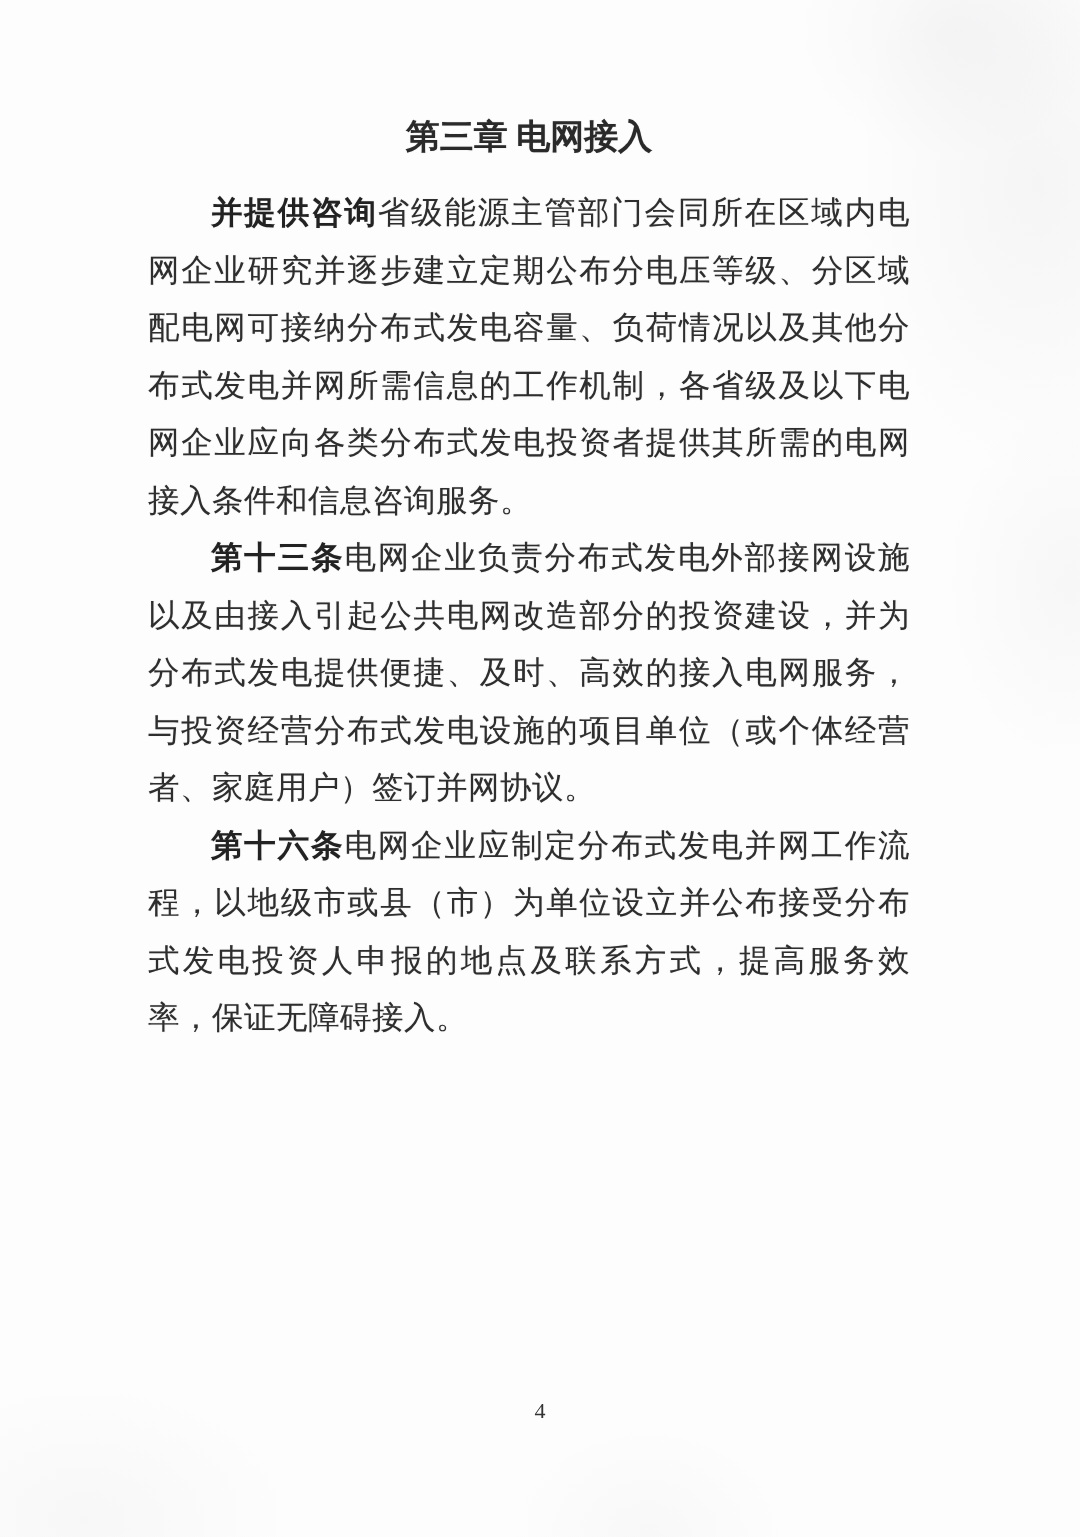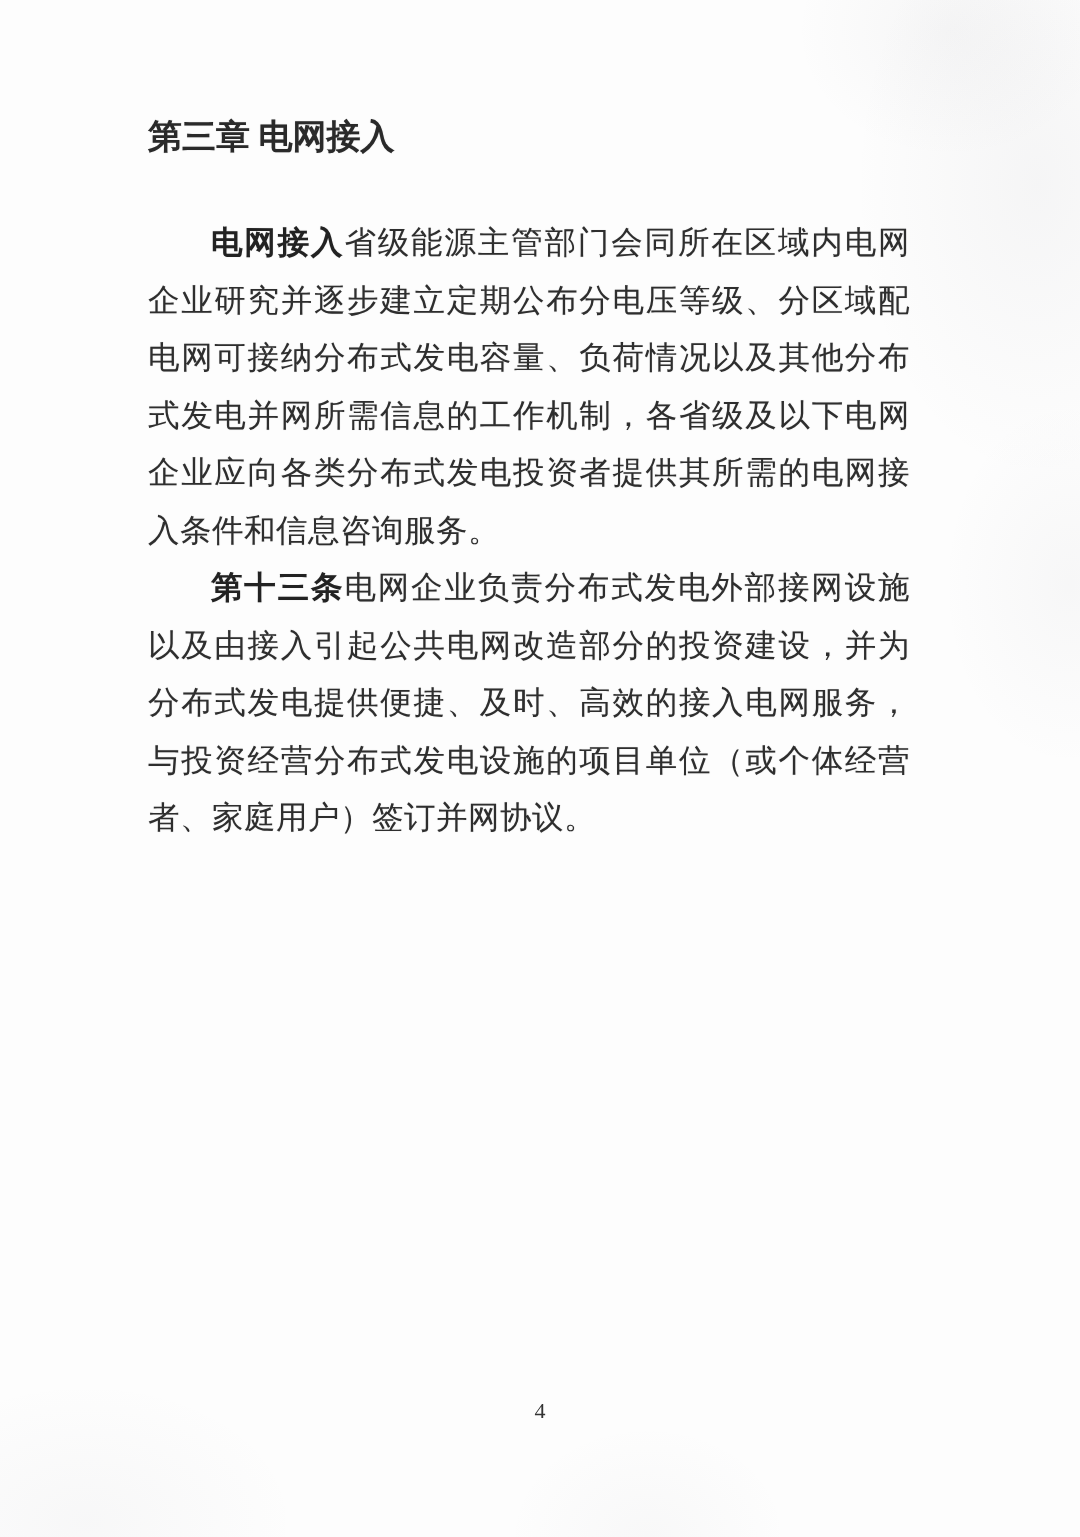--- a/index.html
+++ b/index.html
@@ -23,25 +23,25 @@
     font-family: "Liberation Serif", "DejaVu Serif", serif;
     color: #2d2d2d;
   }
   .content {
     position: absolute;
     left: 148px;
     top: 112px;
     width: 762px;
   }
   .chapter-title {
-    margin: 0 0 52px 0;
+    margin: 0 0 22px 0;
     font-size: 34px;
     line-height: 50px;
     font-weight: bold;
-    text-align: left;
+    text-align: center;
     color: #2a2a2a;
     text-shadow: 0 0 1px rgba(60,60,60,0.35);
   }
   .para {
     margin: 0;
     font-size: 31.5px;
     line-height: 57.5px;
     text-align: justify;
     text-indent: 2em;
     color: #2e2e2e;
@@ -64,22 +64,23 @@
 </style>
 </head>
 <body>
 
 <div class="page">
   <div class="content">
 
     <h1 class="chapter-title">第三章 电网接入</h1>
 
 
-    <p class="para"><span class="article-no">电网接入</span><span>省级能源主管部门会同所在区域内电网企业研究并逐步建立定期公布分电压等级、分区域配电网可接纳分布式发电容量、负荷情况以及其他分布式发电并网所需信息的工作机制，各省级及以下电网企业应向各类分布式发电投资者提供其所需的电网接入条件和信息咨询服务。</span></p>
+    <p class="para"><span class="article-no">并提供咨询</span><span>省级能源主管部门会同所在区域内电网企业研究并逐步建立定期公布分电压等级、分区域配电网可接纳分布式发电容量、负荷情况以及其他分布式发电并网所需信息的工作机制，各省级及以下电网企业应向各类分布式发电投资者提供其所需的电网接入条件和信息咨询服务。</span></p>
 
     <p class="para"><span class="article-no">第十三条</span><span>电网企业负责分布式发电外部接网设施以及由接入引起公共电网改造部分的投资建设，并为分布式发电提供便捷、及时、高效的接入电网服务，与投资经营分布式发电设施的项目单位（或个体经营者、家庭用户）签订并网协议。</span></p>
 
+    <p class="para"><span class="article-no">第十六条</span><span>电网企业应制定分布式发电并网工作流程，以地级市或县（市）为单位设立并公布接受分布式发电投资人申报的地点及联系方式，提高服务效率，保证无障碍接入。</span></p>
 
 
   </div>
 
   <div class="page-number">4</div>
 </div>
 
 </body></html>

